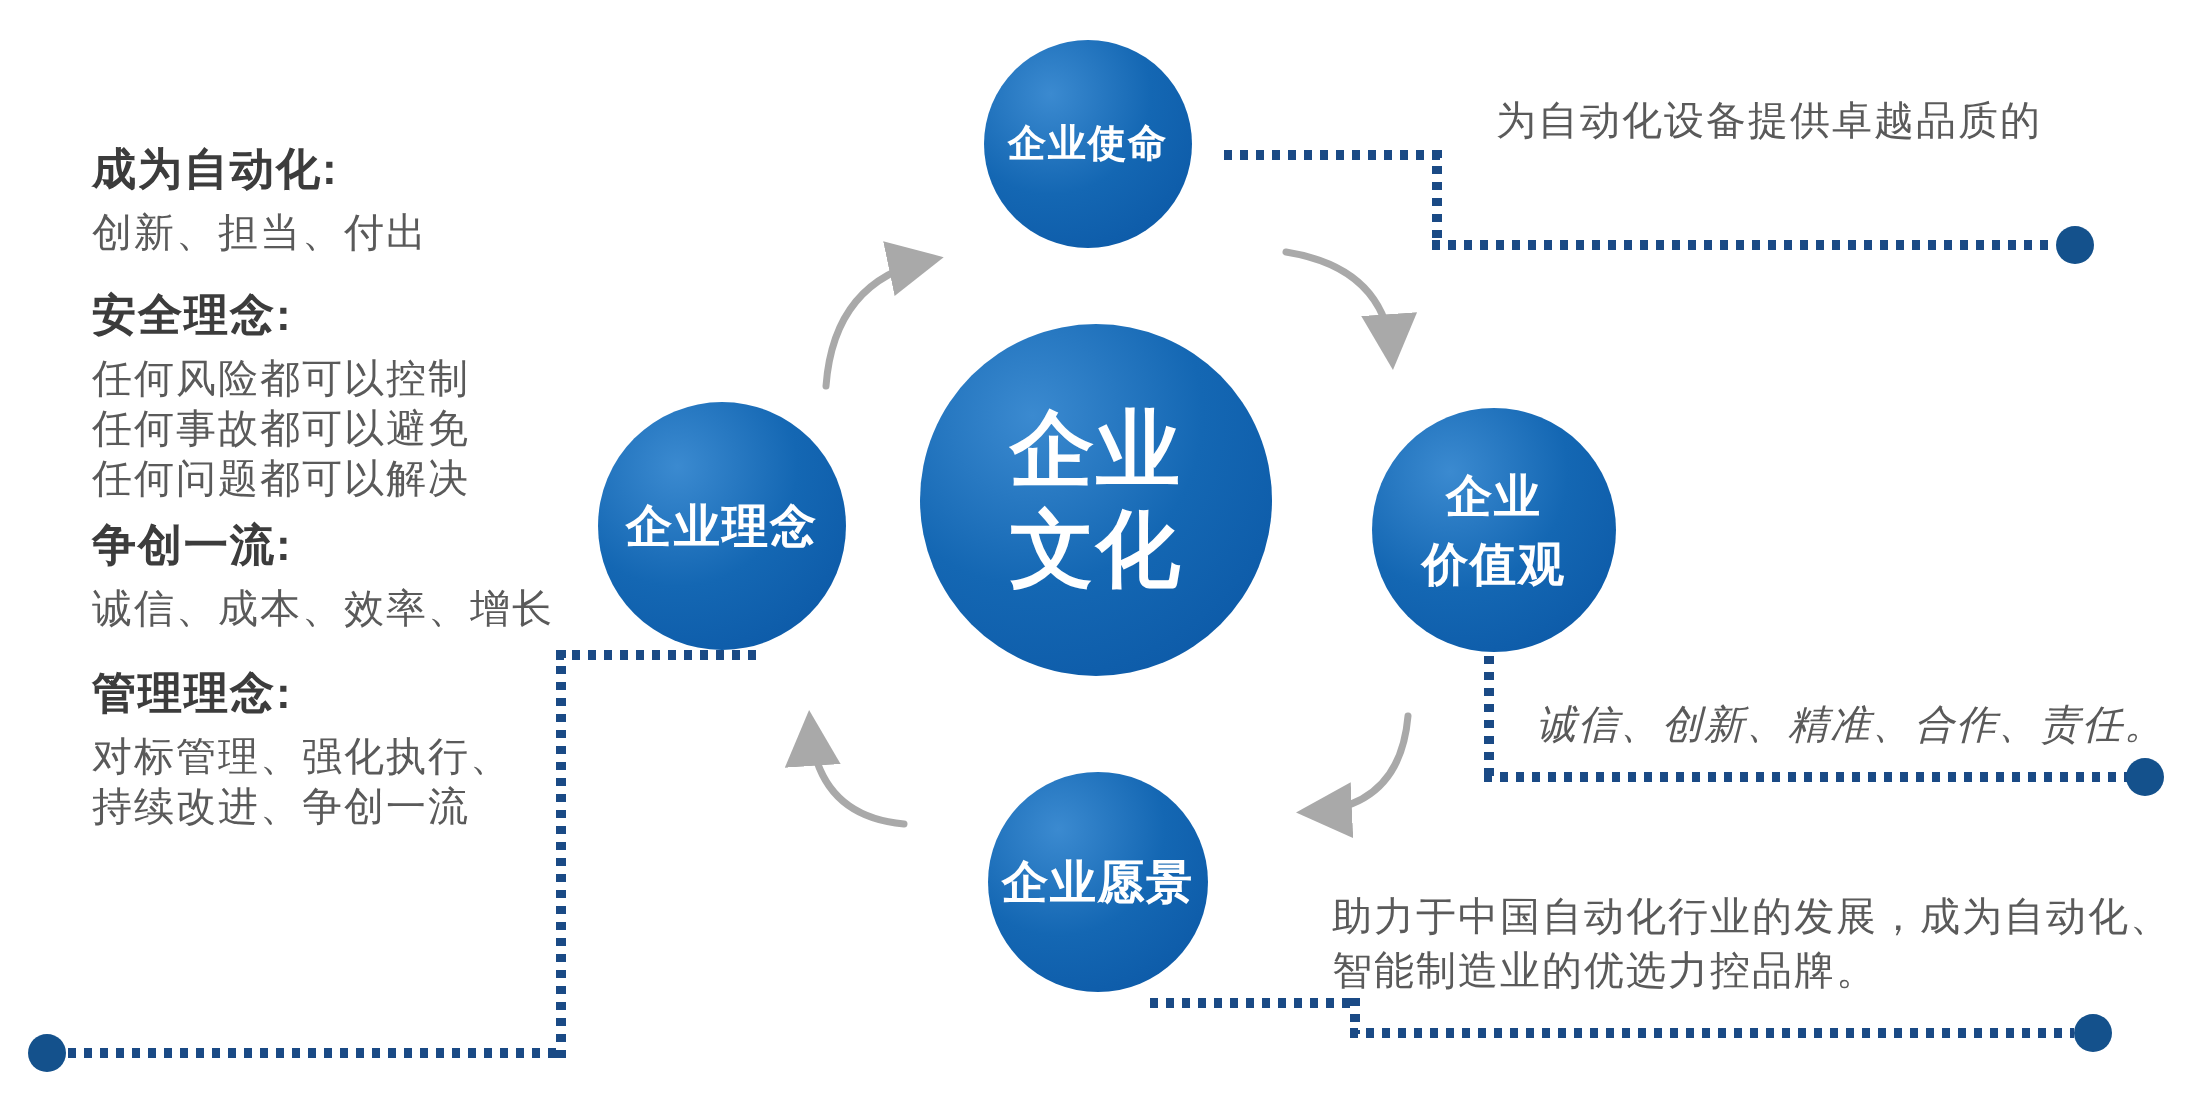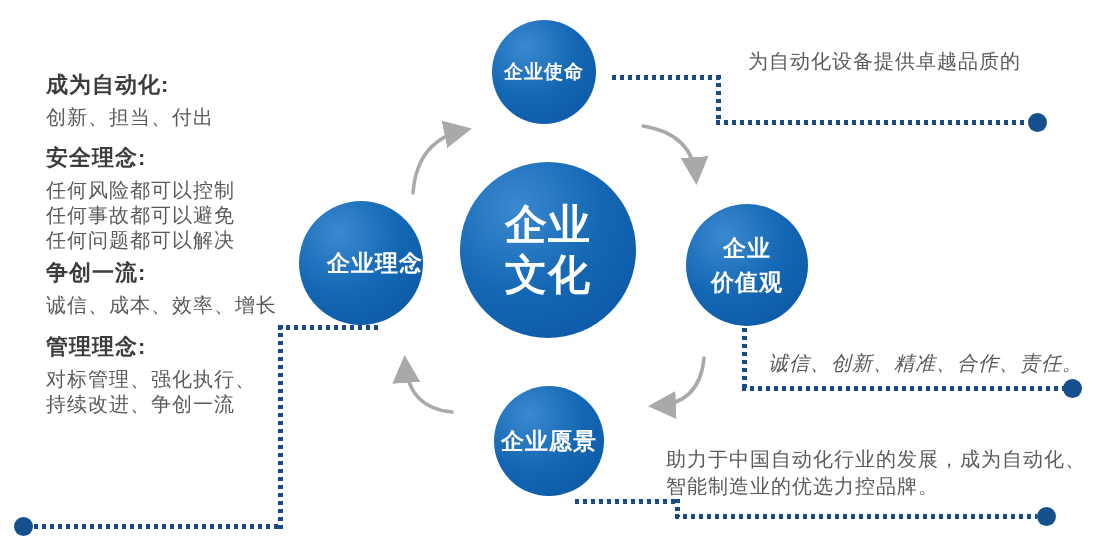--- a/index.html
+++ b/index.html
@@ -26,21 +26,21 @@
     justify-content: center;
     text-align: center;
     font-weight: bold;
     z-index: 3;
     letter-spacing: 1px;
   }
   .node-center { left: 460px; top: 162px; width: 176px; height: 176px; font-size: 42px; line-height: 1.2; }
   .node-top    { left: 492px; top: 20px;  width: 104px; height: 104px; font-size: 19px; }
   .node-right  { left: 686px; top: 204px; width: 122px; height: 122px; font-size: 23px; line-height: 1.5; }
   .node-bottom { left: 494px; top: 386px; width: 110px; height: 110px; font-size: 23px; }
-  .node-left   { left: 299px; top: 201px; width: 124px; height: 124px; font-size: 23px; align-items: flex-end; }
+  .node-left   { left: 299px; top: 201px; width: 124px; height: 124px; font-size: 23px; }
 
   
   .hdots, .vdots { position: absolute; z-index: 1; }
   .hdots {
     height: 5px;
     background-image: repeating-linear-gradient(90deg, #1a4a85 0px, #1a4a85 4px, transparent 4px, transparent 8px);
   }
   .vdots {
     width: 5px;
     background-image: repeating-linear-gradient(180deg, #1a4a85 0px, #1a4a85 4px, transparent 4px, transparent 8px);

